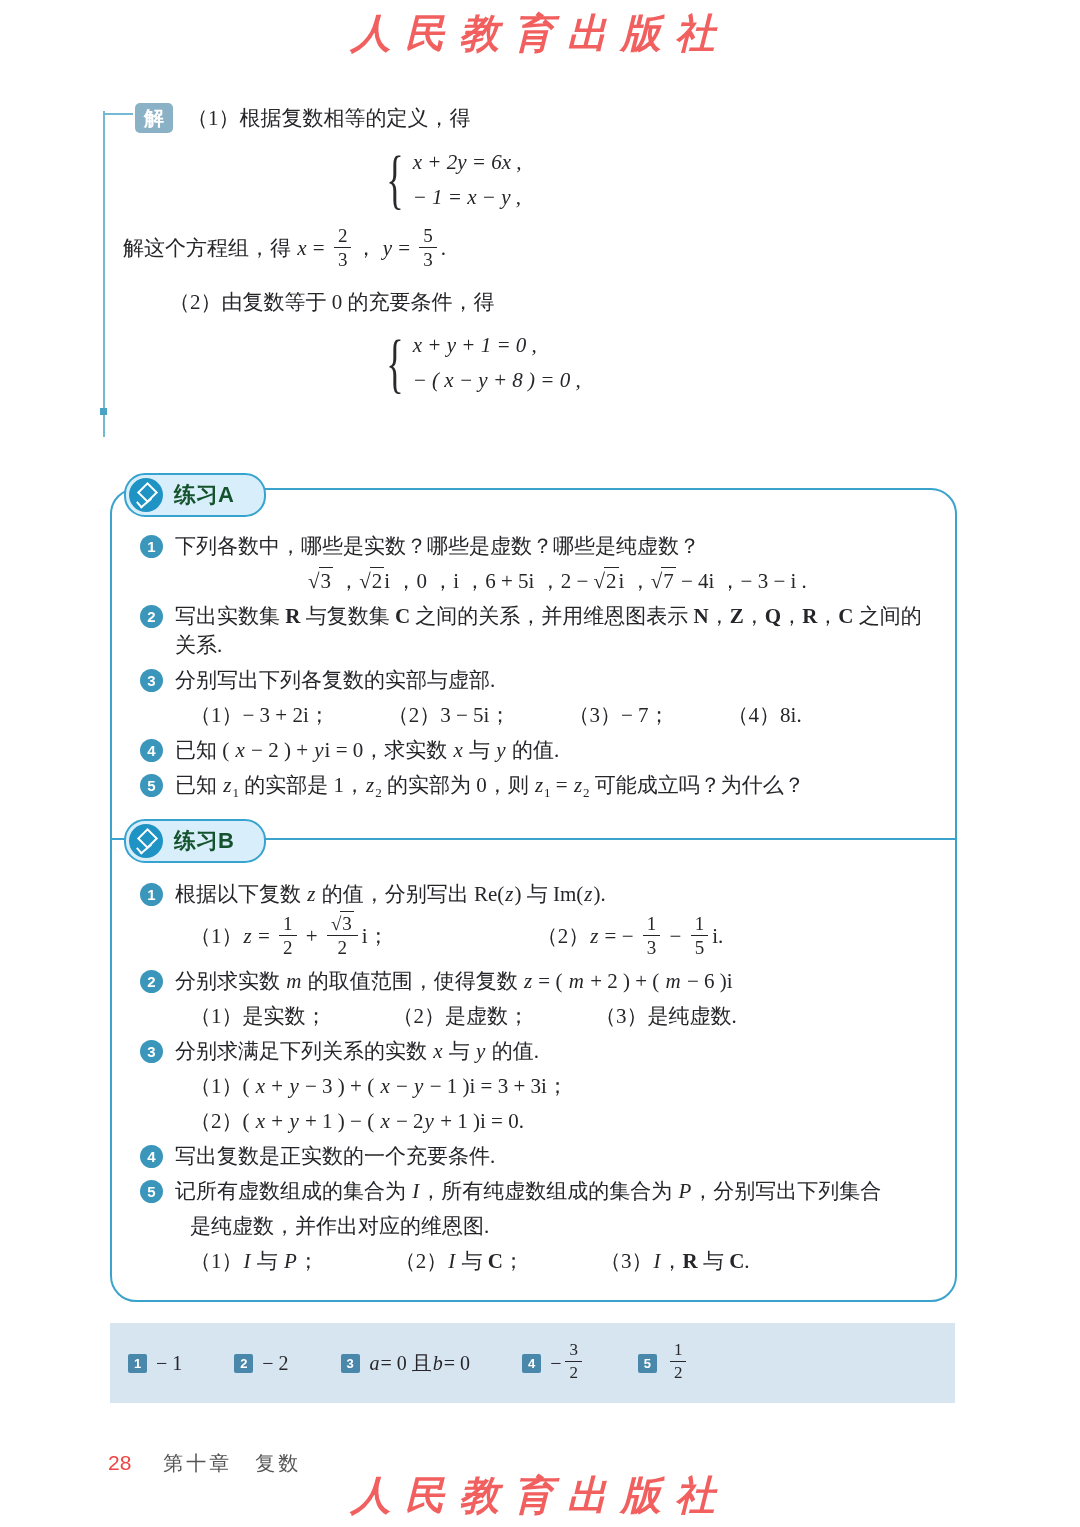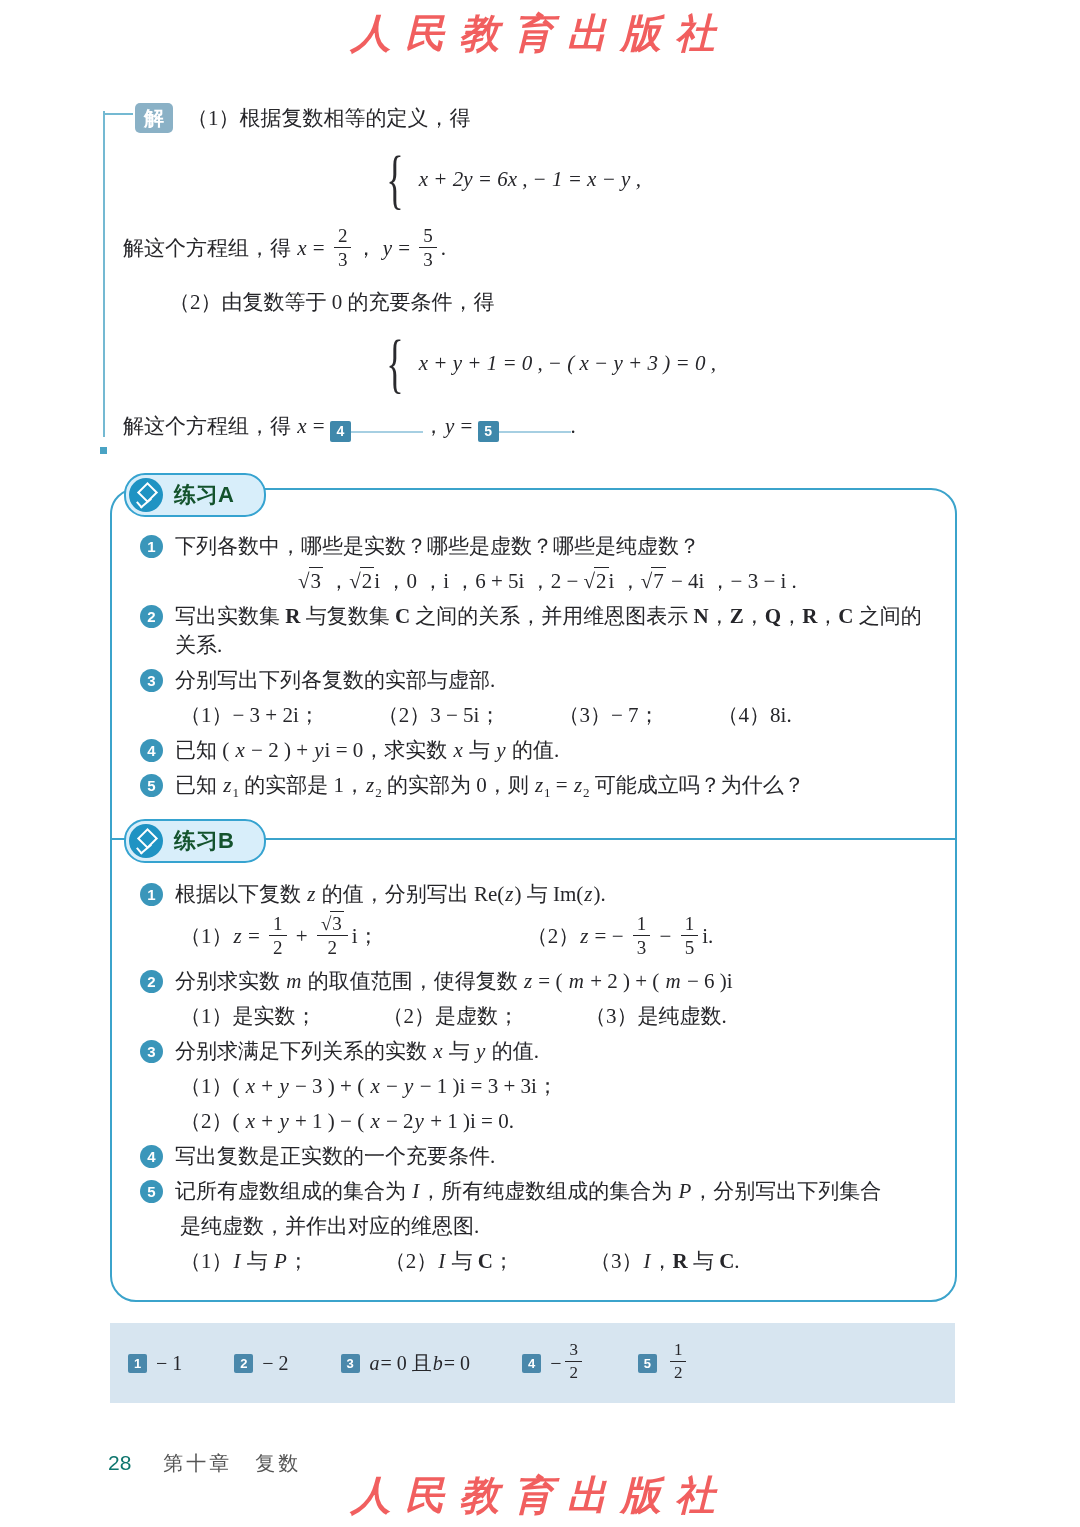--- a/index.html
+++ b/index.html
@@ -18,21 +18,21 @@
   .rail{position:absolute;left:0;top:8px;width:2px;height:326px;background:#74b9d2;}
   .rail-tick{position:absolute;left:0;top:10px;width:30px;height:2px;background:#74b9d2;}
   .rail-dot{position:absolute;left:-3px;bottom:-4px;width:7px;height:7px;background:#4aa3c4;}
   .sol-line{margin:0 0 8px 20px;}
   .sol-line.first{margin-left:32px;display:flex;align-items:flex-start;gap:14px;}
   .sol-line.indent{margin-left:66px;margin-top:14px;}
   .jie-badge{display:inline-block;background:#8ab1c6;color:#fff;font-weight:bold;
              font-size:20px;line-height:28px;padding:1px 9px;border-radius:5px;flex:0 0 auto;}
   .system{display:flex;align-items:center;margin:4px 0 10px 276px;}
   .brace{font-size:66px;font-weight:200;color:#2a2a2e;transform:scaleX(.55);line-height:76px;}
-  .sys-lines{display:flex;flex-direction:row;gap:5px;margin-left:8px;justify-content:flex-end;}
+  .sys-lines{display:flex;flex-direction:column;gap:5px;margin-left:2px;justify-content:flex-end;}
   .sys-lines span{font-style:italic;font-size:21px;line-height:30px;}
   .sol-line.frac-line{margin-top:2px;margin-bottom:4px;}
 
   
   .exercise-box{position:absolute;left:110px;top:488px;width:843px;height:810px;
                 border:2px solid #3ba3cb;border-radius:26px;background:#fff;}
   .divider{position:absolute;left:0;top:348px;width:100%;border-top:2px solid #3ba3cb;}
   .practice-badge{position:absolute;left:12px;height:40px;display:flex;align-items:center;gap:11px;
                   background:#d8eefa;border:2px solid #36a3d0;border-radius:21px;
                   padding:0 30px 0 3px;z-index:2;}
@@ -48,21 +48,21 @@
   .problems{position:absolute;left:28px;right:22px;font-size:21px;line-height:29px;}
   .problems.a{top:42px;}
   .problems.b{top:390px;}
   .prob{margin-bottom:5px;}
   .p-line{margin-bottom:6px;}
   .p-line.first{display:flex;align-items:flex-start;}
   .p-num{flex:0 0 auto;width:23px;height:23px;border-radius:50%;background:#3a96ba;color:#fff;
          font-family:"Liberation Sans",sans-serif;font-weight:bold;font-size:15px;line-height:23px;
          text-align:center;margin:3px 12px 0 0;}
   .p-text{flex:1;}
-  .p-line.cont{margin-left:40px;}
+  .p-line.cont{margin-left:50px;}
 
   
   .mv{font-style:italic;padding:0 1px;}
   .mb{font-weight:bold;}
   .frac{display:inline-flex;flex-direction:column;align-items:center;vertical-align:middle;
         margin:0 4px;line-height:1.12;font-size:19px;position:relative;top:-2px;}
   .frac .num{border-bottom:1.4px solid #26262a;padding:0 4px 1px;}
   .frac .den{padding:1px 4px 0;}
   .sqrt{white-space:nowrap;}
   .sqrt .rad{letter-spacing:-1px;}
@@ -80,21 +80,21 @@
                display:flex;align-items:center;gap:52px;padding-left:18px;box-sizing:border-box;
                font-size:20px;}
   .ans-item{display:flex;align-items:center;white-space:nowrap;}
   .ans-num{width:19px;height:19px;background:#4a88ab;color:#fff;border-radius:2px;
            font-family:"Liberation Sans",sans-serif;font-weight:bold;font-size:13px;line-height:19px;
            text-align:center;margin-right:9px;flex:0 0 auto;}
   .answers-bar .frac{font-size:17px;}
 
   
   .page-footer{position:absolute;left:108px;top:1432px;display:flex;align-items:baseline;gap:32px;}
-  .pagenum{font-family:"Liberation Sans",sans-serif;font-size:21px;color:#0f766e;}
+  .pagenum{font-family:"Liberation Sans",sans-serif;font-size:21px;color:#ef4444;}
   .chapter{font-size:20px;color:#555;letter-spacing:3px;margin-top:18px;}
 </style>
 </head>
 <body>
 
 <div class="page">
 
   <div class="watermark top">人民教育出版社</div>
 
   <section class="solution">
@@ -122,25 +122,24 @@
           <span class="num">5</span>
           <span class="den">3</span>
         </span>.</div>
 
     <div class="sol-line indent">（2）由复数等于 0 的充要条件，得</div>
 
     <div class="system">
       <span class="brace">{</span>
       <span class="sys-lines">
         <span>x + y + 1 = 0 ,</span>
-        <span>− ( x − y + 3 ) = 0 ,</span>
+        <span>− ( x − y + 8 ) = 0 ,</span>
       </span>
     </div>
 
-    <div class="sol-line">解这个方程组，得 <span class="mv">x</span> = <span class="blank"><span class="bn">4</span><span class="bl"></span></span>，<span class="mv">y</span> = <span class="blank"><span class="bn">5</span><span class="bl"></span></span>.</div>
   </section>
 
   <section class="exercise-box">
     <div class="practice-badge a">
       <span class="p-icon">
           <i class="diamond"></i>
           <i class="check"></i>
         </span>
       <span class="p-title">练习A</span>
     </div>

